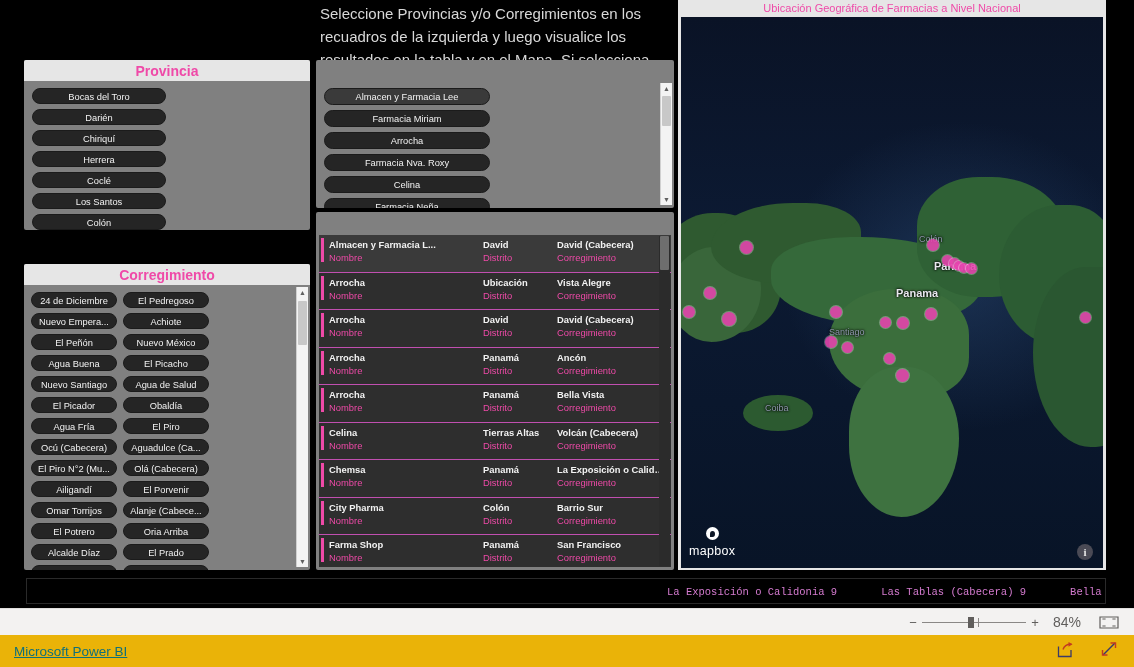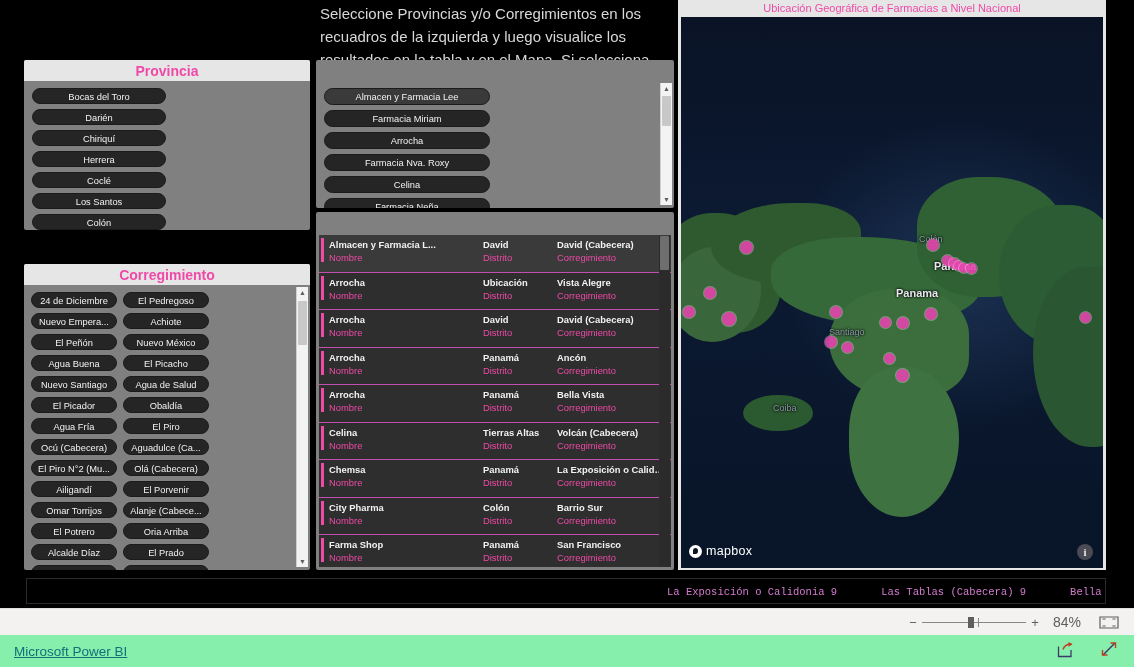--- a/index.html
+++ b/index.html
@@ -97,21 +97,21 @@
     overflow: hidden;
   }
   .landmass { position: absolute; background: #2f5a30; border-radius: 48% 42% 55% 45%; filter: blur(.3px); }
   .marker {
     position: absolute; border-radius: 50%;
     background: #e845b0; opacity: .88;
     box-shadow: 0 0 0 1px rgba(255,255,255,.35);
   }
   .maplbl { position: absolute; color: #e8e8ee; font-size: 11px; font-weight: bold; text-shadow: 0 0 3px #000, 0 0 2px #000; }
   .maplbl.dim { color: #8e98ac; font-size: 9px; font-weight: normal; }
-  #mapbox-logo { position: absolute; left: 8px; bottom: 10px; display: flex; align-items: center; gap: 4px; }
+  #mapbox-logo { position: absolute; left: 8px; bottom: 10px; display: flex; align-items: center; gap: 4px; flex-direction: column; }
   #mapbox-logo .dot {
     width: 13px; height: 13px; border-radius: 50%; background: #fff; position: relative;
   }
   #mapbox-logo .dot::after {
     content: ""; position: absolute; left: 4px; top: 3.5px; width: 5px; height: 6px;
     border-radius: 50% 50% 50% 0; background: #0d1626;
   }
   #mapbox-logo .wd { color: #fff; font-size: 12.5px; letter-spacing: .3px; font-weight: 500; }
   #map-info {
     position: absolute; right: 10px; bottom: 8px; width: 16px; height: 16px; border-radius: 50%;
@@ -142,21 +142,21 @@
   #zoombar .knob { position: absolute; left: 46px; top: 2px; width: 6px; height: 11px; background: #605e5c; }
   #zoombar .tick { position: absolute; left: 56px; top: 3px; width: 1px; height: 9px; background: #8a8886; }
   #zoombar .pct { color: #605e5c; font-size: 14px; width: 46px; text-align: center; }
   #zoombar .fit {
     width: 22px; height: 15px; margin-left: 8px; cursor: pointer; position: relative;
   }
   #zoombar .fit svg { display: block; }
 
   #footer {
     position: absolute; left: 0; top: 635px; width: 1134px; height: 32px;
-    background: #86efac; display: flex; align-items: center;
+    background: #eab308; display: flex; align-items: center;
   }
   #footer .brand {
     margin-left: 14px; color: #11707a; font-size: 13.5px; text-decoration: underline; cursor: pointer;
   }
   #footer .acts { margin-left: auto; margin-right: 16px; display: flex; align-items: center; gap: 26px; }
   #footer .acts div { cursor: pointer; }
 </style>
 </head>
 <body>
 
@@ -398,21 +398,21 @@
         <div class="landmass" style="left:318px; top:188px; width:120px; height:140px; border-radius:55% 45% 45% 55%; background:#2c5c33;"></div>
         <div class="landmass" style="left:352px; top:250px; width:110px; height:180px; border-radius:50% 40% 45% 55%; background:#2a5731;"></div>
         <div class="landmass" style="left:168px; top:350px; width:110px; height:150px; border-radius:45% 50% 55% 50%; background:#3e7240;"></div>
         <div class="landmass" style="left:62px; top:378px; width:70px; height:36px; border-radius:50%; background:#2c5a30;"></div>
 
         <div id="map-labels">
             <div class="maplbl" style="left: 215px; top: 270px;">Panama</div>
             <div class="maplbl" style="left: 253px; top: 243px;">Panama</div>
             <div class="maplbl dim" style="left: 238px; top: 217px;">Colón</div>
             <div class="maplbl dim" style="left: 148px; top: 310px;">Santiago</div>
-            <div class="maplbl dim" style="left: 92px; top: 386px;">Coiba</div>
+            <div class="maplbl dim" style="left: 84px; top: 386px;">Coiba</div>
           </div>
         <div id="map-markers">
             <div class="marker" style="left: 58.5px; top: 223.5px; width: 13px; height: 13px;"></div>
             <div class="marker" style="left: 23px; top: 270px; width: 12px; height: 12px;"></div>
             <div class="marker" style="left: 2px; top: 289px; width: 12px; height: 12px;"></div>
             <div class="marker" style="left: 41px; top: 295px; width: 14px; height: 14px;"></div>
             <div class="marker" style="left: 149px; top: 289px; width: 12px; height: 12px;"></div>
             <div class="marker" style="left: 198.5px; top: 299.5px; width: 11px; height: 11px;"></div>
             <div class="marker" style="left: 216px; top: 300px; width: 12px; height: 12px;"></div>
             <div class="marker" style="left: 244px; top: 291px; width: 12px; height: 12px;"></div>

